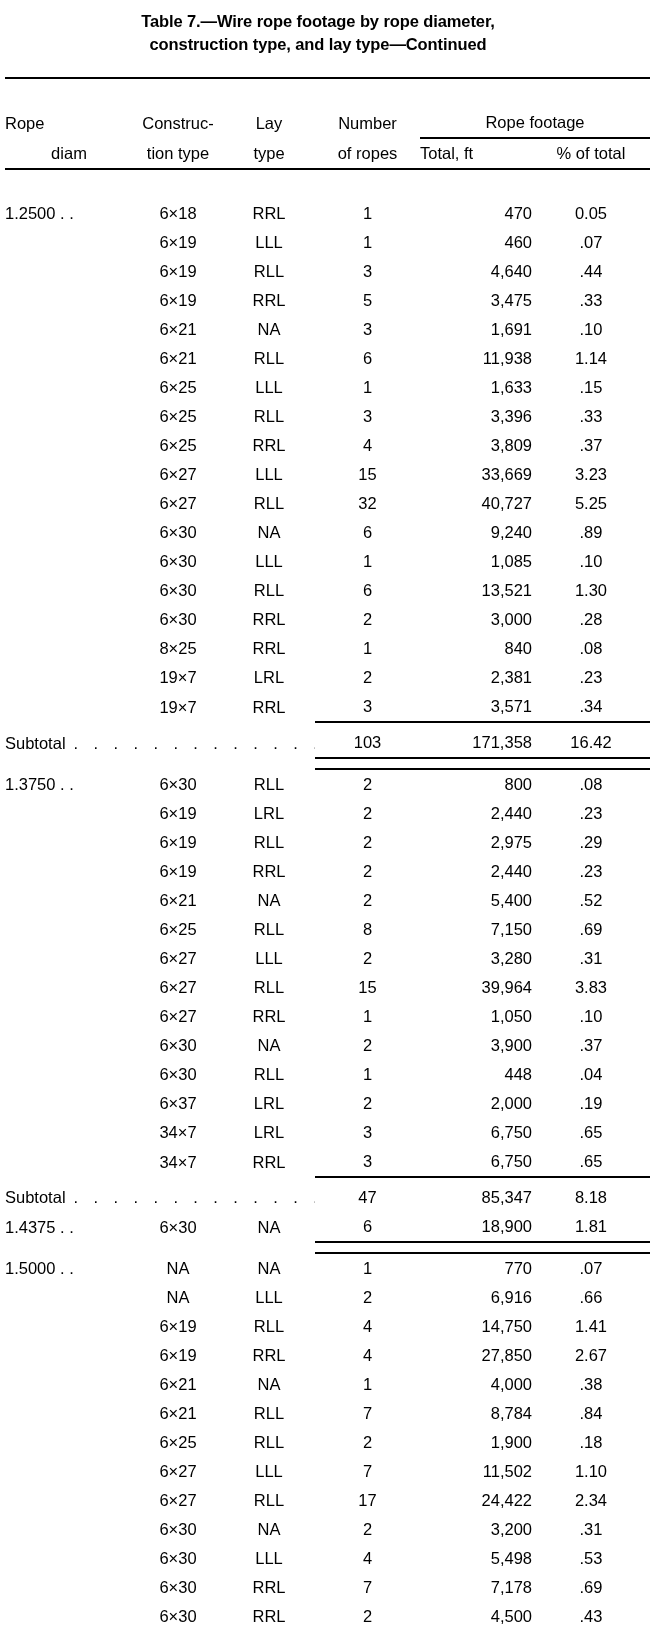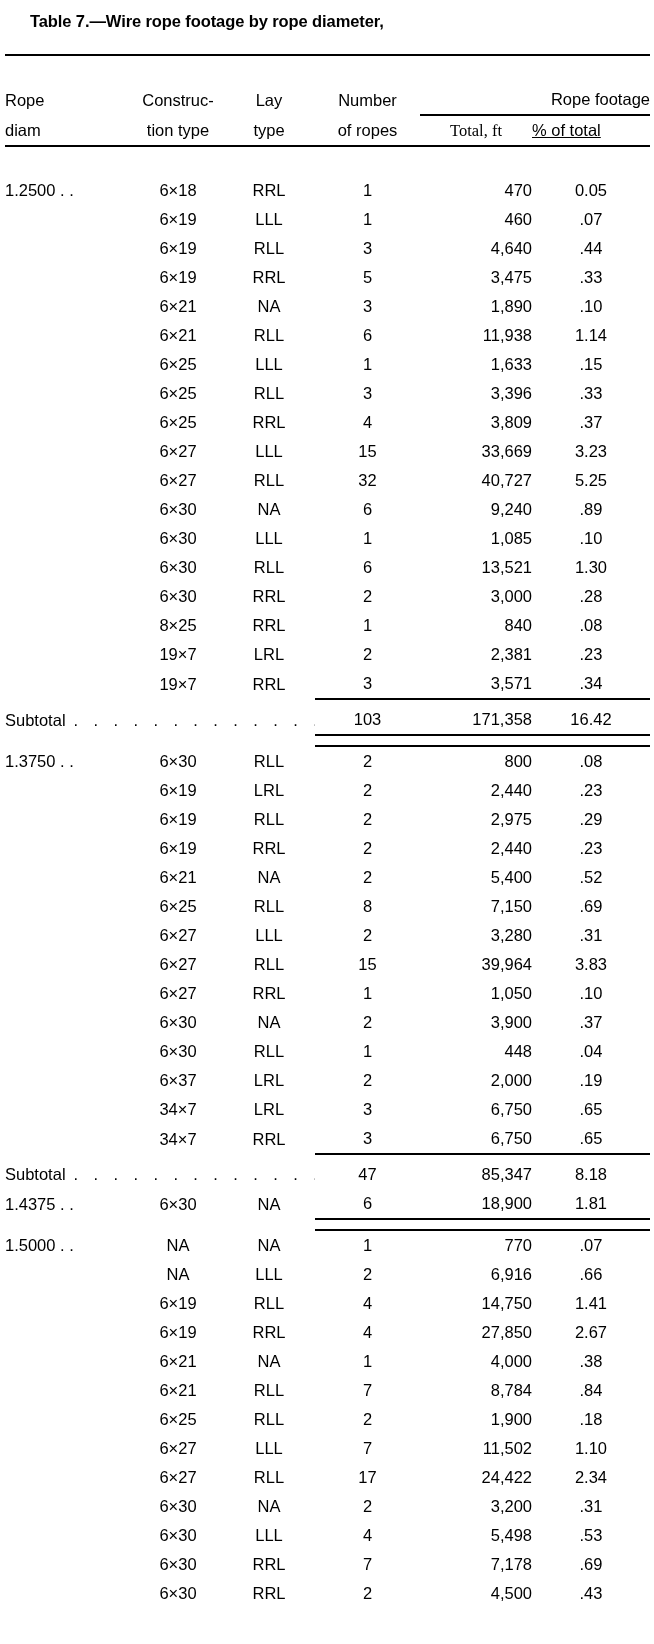--- a/index.html
+++ b/index.html
@@ -12,21 +12,21 @@
     height: 1644px;
     font-family: "Liberation Sans", sans-serif;
     color: #000000;
     overflow: hidden;
     position: relative;
   }
 
   
   .title-block {
     padding: 10px 48px 0 30px;
-    text-align: left;
+    text-align: center;
   }
   .title-line {
     font-size: 16.5px;
     font-weight: bold;
     line-height: 23px;
     letter-spacing: -0.1px;
   }
 
   
   .table-wrap {
@@ -62,28 +62,28 @@
     height: 3px;
     line-height: 3px;
   }
   .hdr-bot-rule td {
     border-top: 2.2px solid #000;
     height: 3px;
     line-height: 3px;
   }
   th.h-left   { text-align: left; padding-left: 2px; }
   th.h-ctr    { text-align: center; }
-  th.h-span   { text-align: right; }
+  th.h-span   { text-align: center; }
   .hdr-r1 th  { height: 30px; line-height: 30px; }
-  .hdr-r2 th  { height: 31px; line-height: 31px; }
+  .hdr-r2 th  { height: 31px; line-height: 31px; text-align: center; }
   th.h-span-rule {
     border-bottom: 2.2px solid #000;
   }
-  th.h-tot { text-align: center;  padding-left: 8px; font-family: Liberation Serif, serif; }
-  th.h-pct { text-align: left; padding-right: 2px; text-decoration: underline; }
+  th.h-tot { text-align: left;  padding-left: 8px; }
+  th.h-pct { text-align: center; padding-right: 2px; }
 
   
   td.diam { text-align: left;  padding-left: 2px; margin-left: 44px; }
   td.con  { text-align: center; margin-top: 46px; }
   td.lay  { text-align: center; }
   td.num  { text-align: center; }
   td.tot  { text-align: right; padding-right: 10px; }
   td.pct  { text-align: center; padding-right: 2px; }
 
   
@@ -118,20 +118,21 @@
   tr.rule-double td.rule-on {
     border-top: 2.2px solid #000;
     border-bottom: 2.2px solid #000;
   }
 </style>
 </head>
 <body>
 
 <div class="title-block">
   <div class="title-line">Table 7.—Wire rope footage by rope diameter,</div>
+  <div class="title-line">construction type, and lay type—Continued</div>
 </div>
 
 <div class="table-wrap">
   <table class="rope">
     <colgroup>
       <col class="c-diam">
         <col class="c-con">
         <col class="c-lay">
       <col class="c-num">
         <col class="c-tot">
@@ -191,21 +192,21 @@
           <td class="lay">RRL</td>
           <td class="num">5</td>
           <td class="tot">3,475</td>
           <td class="pct">.33</td>
         </tr>
         <tr>
           <td class="diam"></td>
           <td class="con">6×21</td>
           <td class="lay">NA</td>
           <td class="num">3</td>
-          <td class="tot">1,890</td>
+          <td class="tot">1,691</td>
           <td class="pct">.10</td>
         </tr>
         <tr>
           <td class="diam"></td>
           <td class="con">6×21</td>
           <td class="lay">RLL</td>
           <td class="num">6</td>
           <td class="tot">11,938</td>
           <td class="pct">1.14</td>
         </tr>

